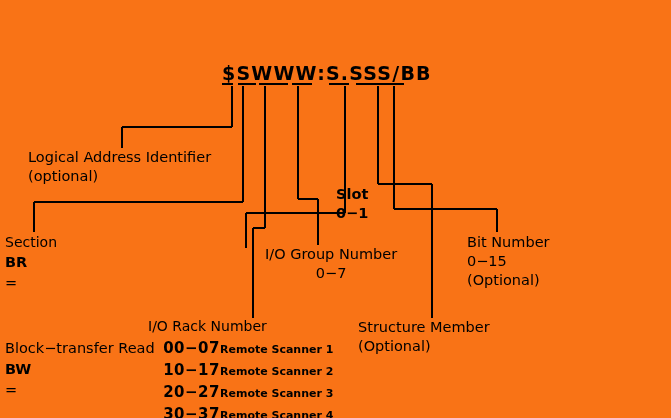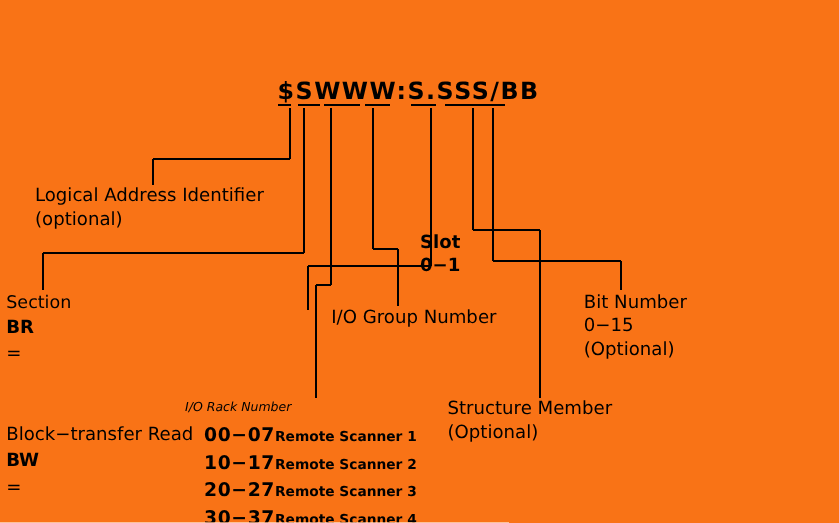--- a/index.html
+++ b/index.html
@@ -70,23 +70,22 @@
   .sec-eq {
     width: 16px;
     display: inline-block;
   }
   .sec-val { display: inline-block; margin-top: 44px; }
 
   
   #lbl-rack { left: 148px; top: 317px; }
   #lbl-rack .head {
     display: block;
-    font-size: 10px;
+    font-size: 14px;
     margin-bottom: 2px;
-    font-style: italic;
   }
   .rack-row {
     display: flex;
     align-items: baseline;
     line-height: 20px;
   }
   .rack-range {
     font-weight: bold;
     font-size: 15px;
     width: 72px;
@@ -191,20 +190,21 @@
       <span class="rack-desc">Remote Scanner 3</span>
     </span>
     <span class="rack-row">
       <span class="rack-range">30−37</span>
       <span class="rack-desc">Remote Scanner 4</span>
     </span>
   </div>
 
   <div class="label-block" id="lbl-iogroup">
     <span class="line">I/O Group Number</span>
+    <span class="line">0−7</span>
   </div>
 
   <div class="label-block" id="lbl-slot">
     <span class="line">Slot</span>
     <span class="line">0−1</span>
   </div>
 
   <div class="label-block" id="lbl-structure">
     <span class="line">Structure Member</span>
     <span class="line">(Optional)</span>

